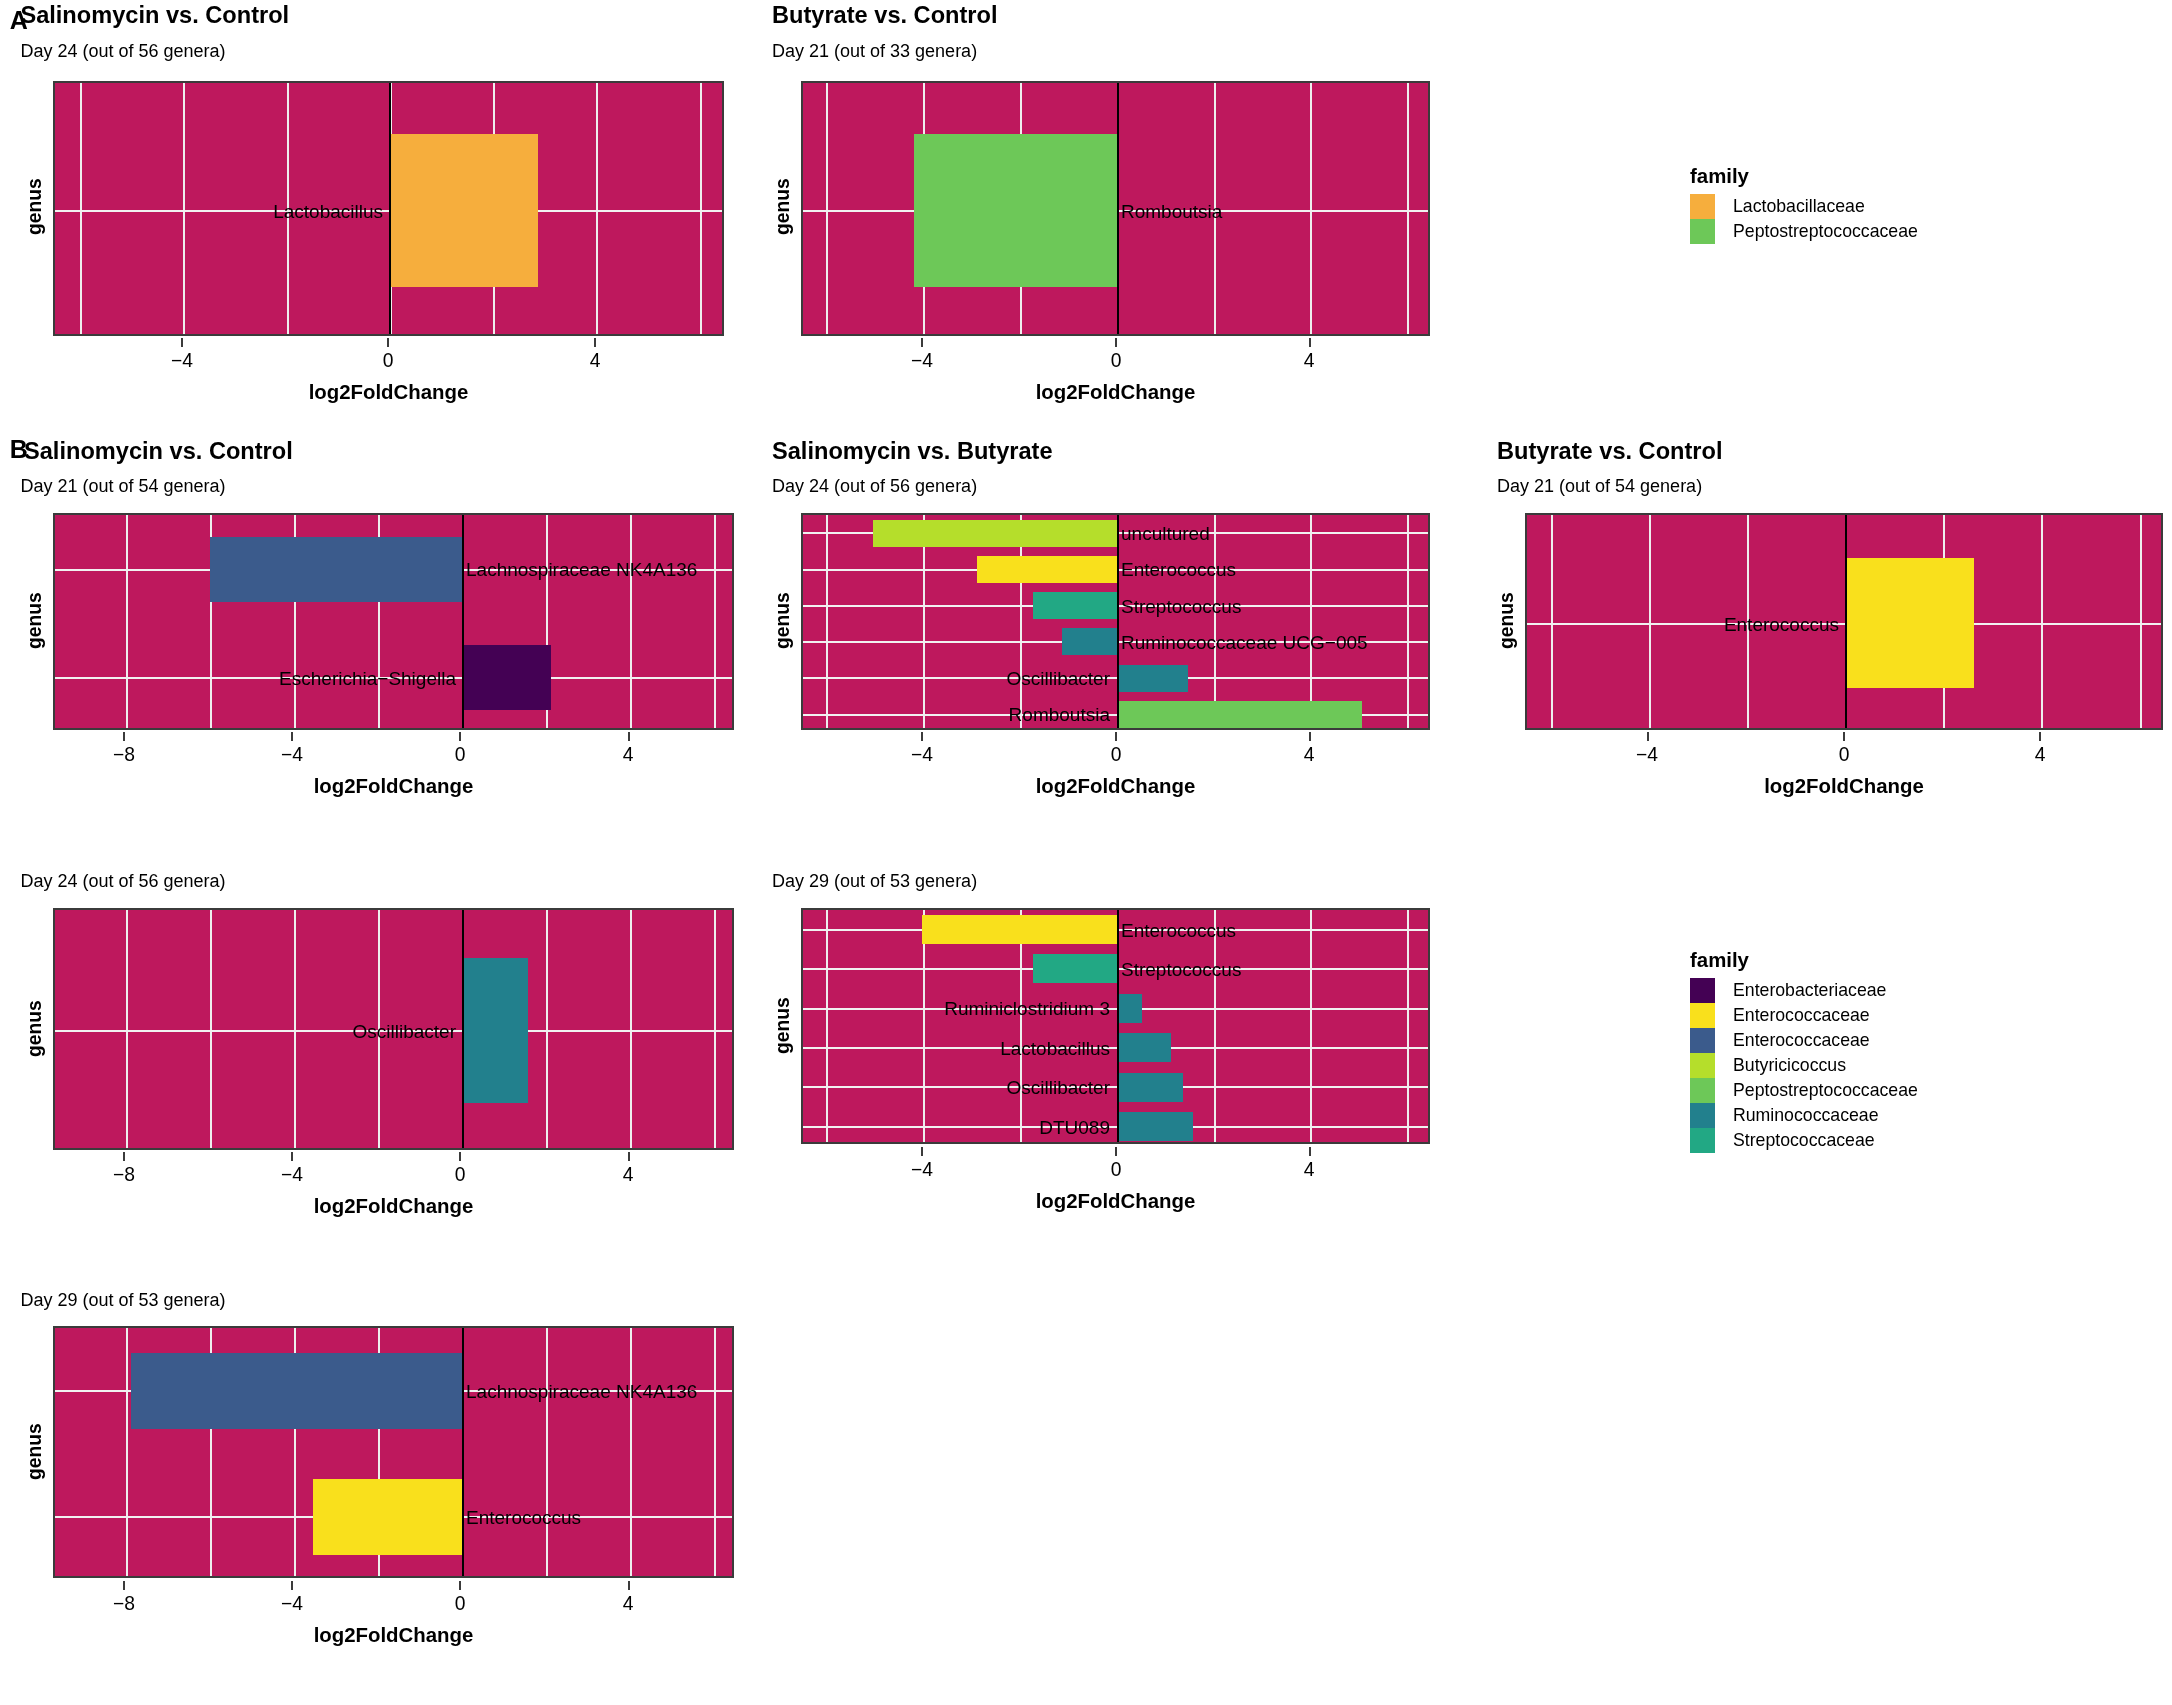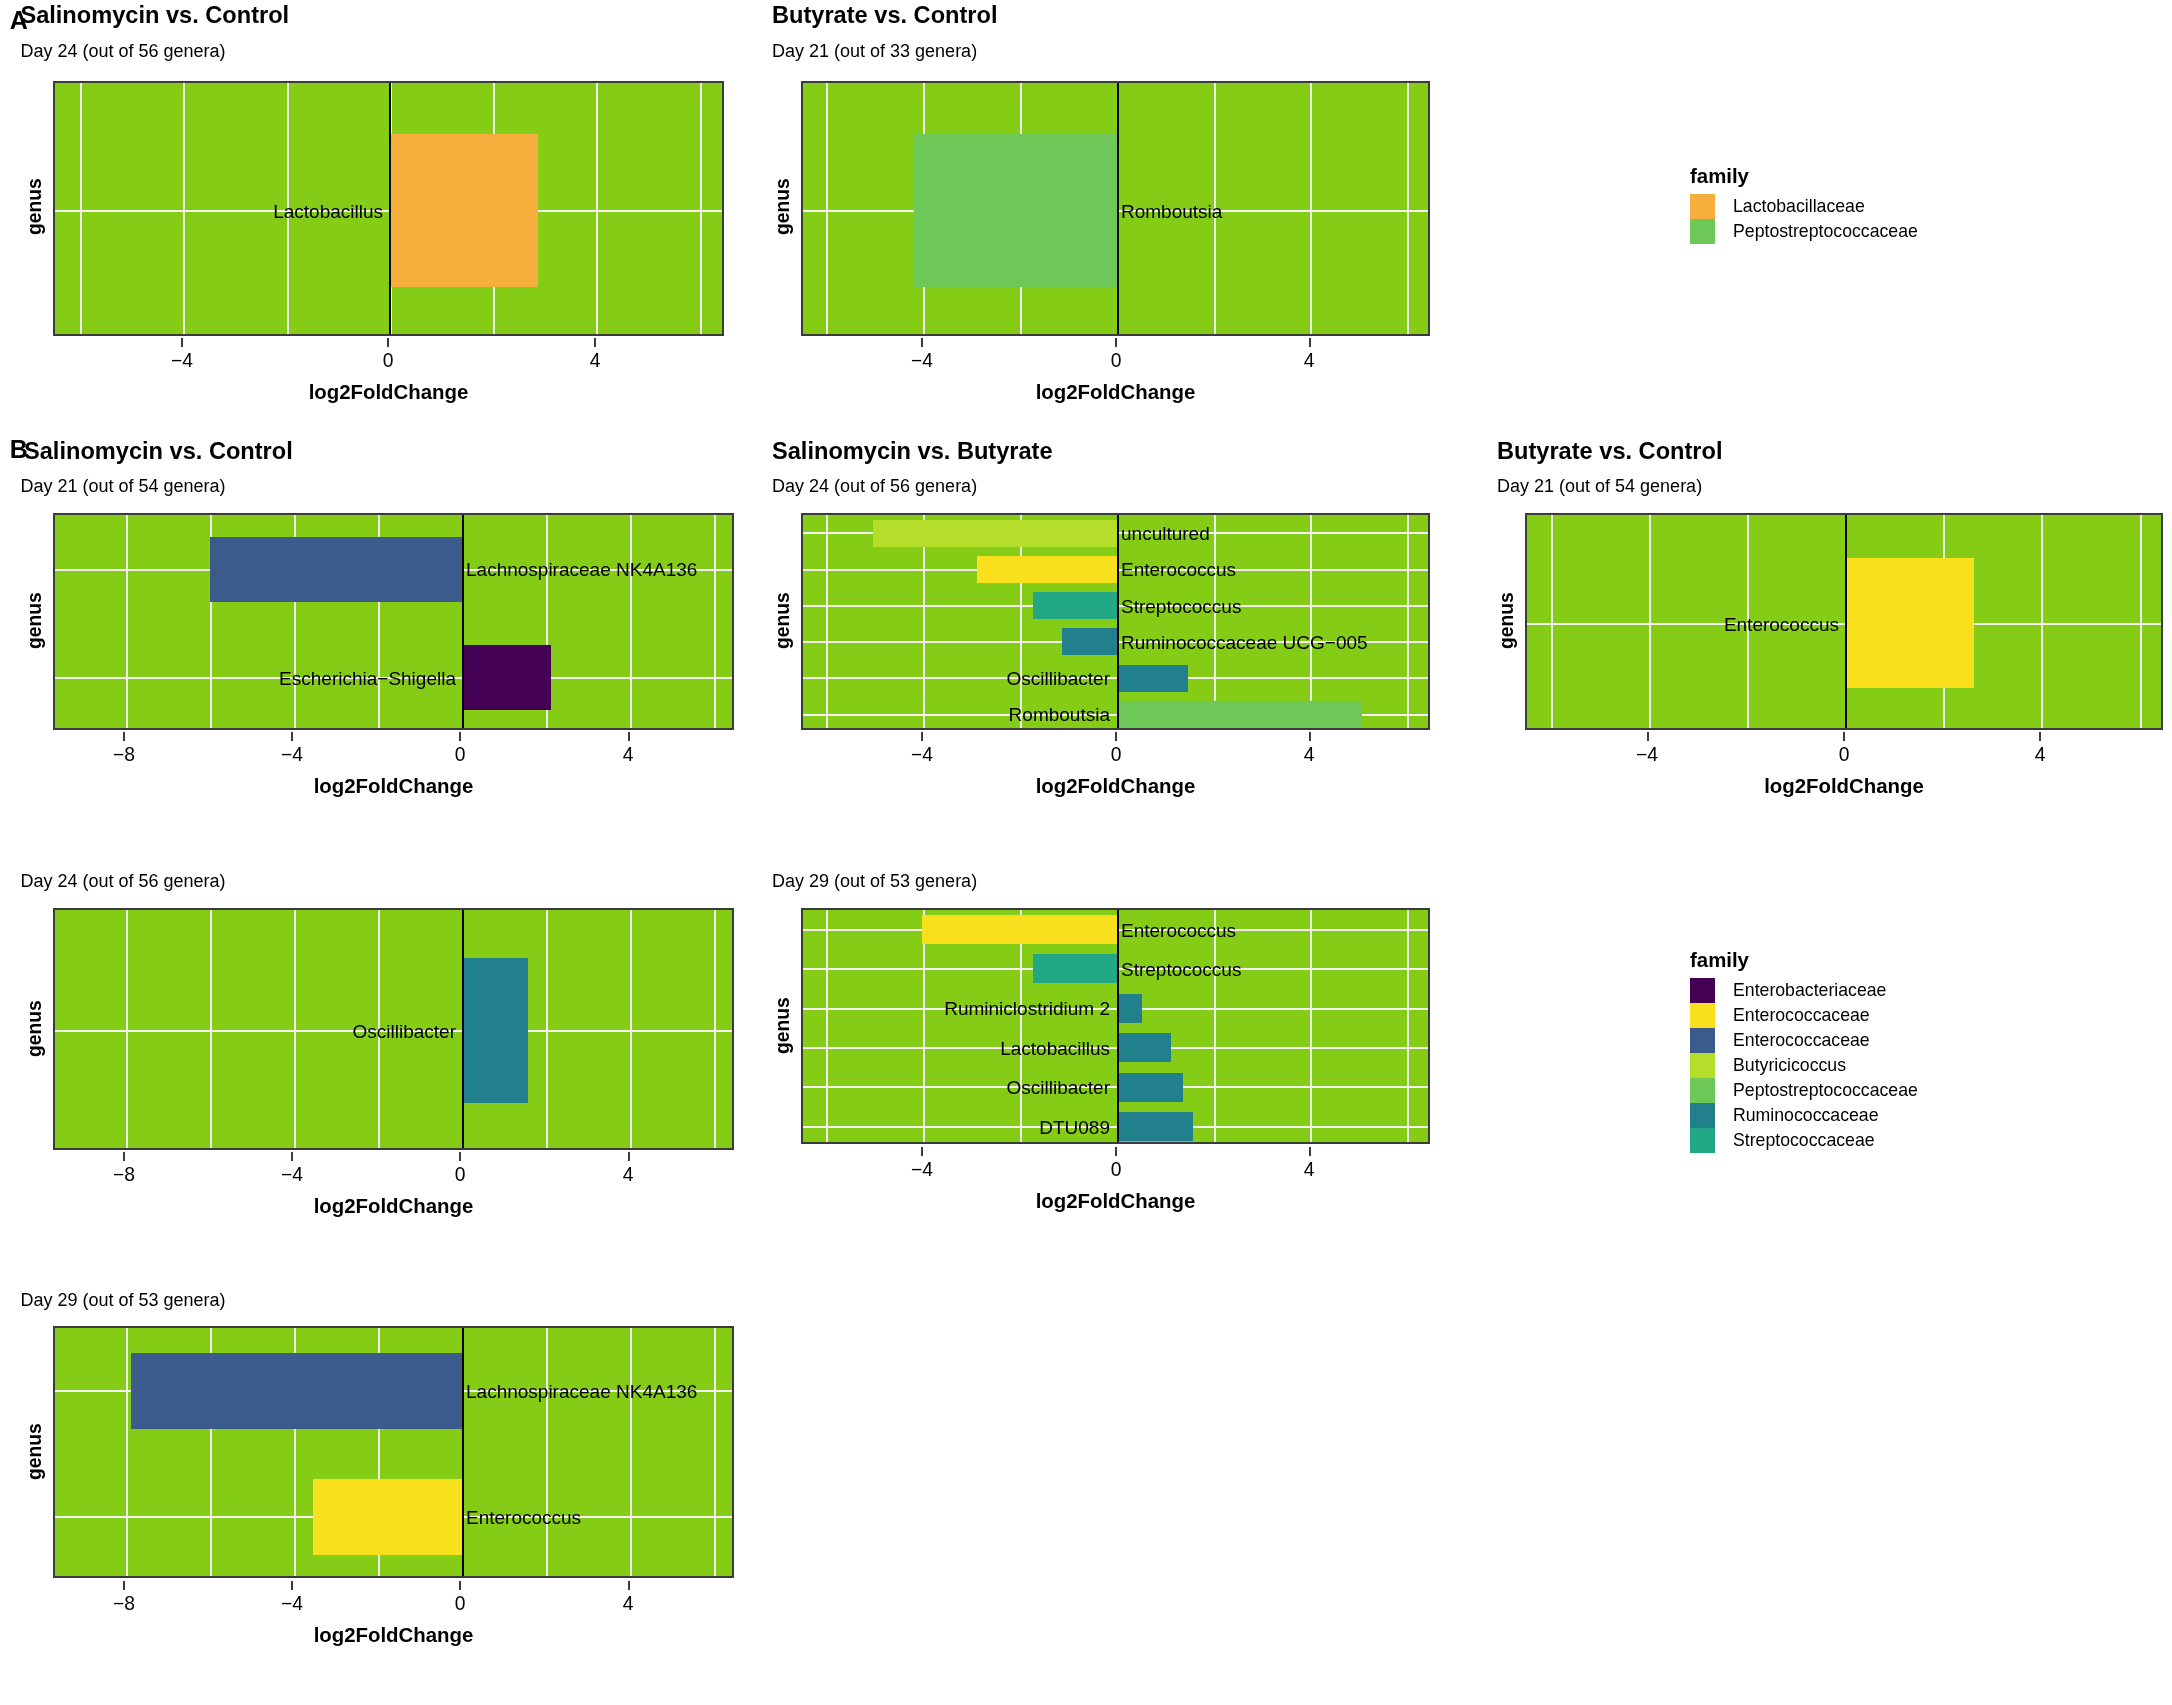--- a/index.html
+++ b/index.html
@@ -14,21 +14,21 @@
   }
   .chart-title{
     position:absolute;font-size:23.6px;font-weight:bold;color:#000;
     white-space:nowrap;line-height:1;
   }
   .chart-sub{
     position:absolute;font-size:18px;color:#000;white-space:nowrap;line-height:1;
   }
   .plotbox{
     position:absolute;box-sizing:border-box;
-    border:2.1px solid #3b3b3b;background:#84cc16;overflow:hidden;
+    border:2.1px solid #3b3b3b;background:#be185d;overflow:hidden;
   }
   .gridline{position:absolute;top:0;bottom:0;width:1.6px;background:#eeeeee;}
   .gridline-h{position:absolute;left:0;right:0;height:1.6px;background:#f1f1f1;}
   .zeroline{position:absolute;top:0;bottom:0;width:2.1px;background:#000;}
   .bar{position:absolute;}
   .barlabel{
     position:absolute;font-size:19px;color:#000;white-space:nowrap;
     line-height:1;transform:translateY(-50%);
   }
   .ylab{
@@ -285,21 +285,21 @@
       <div class="gridline-h" style="top: 58px;"></div>
       <div class="gridline-h" style="top: 98px;"></div>
       <div class="gridline-h" style="top: 137px;"></div>
       <div class="gridline-h" style="top: 176px;"></div>
       <div class="gridline-h" style="top: 216px;"></div>
       <div class="bar" style="left: 119px; width: 196px; top: 5.1px; height: 29px; background: rgb(249, 224, 28);"></div>
       <div class="barlabel" style="top: 19.7px; left: 318px;">Enterococcus</div>
       <div class="bar" style="left: 230px; width: 85px; top: 44px; height: 29px; background: rgb(34, 168, 132);"></div>
       <div class="barlabel" style="top: 59px; left: 318px;">Streptococcus</div>
       <div class="bar" style="left: 315px; width: 24px; top: 84px; height: 29px; background: rgb(34, 128, 141);"></div>
-      <div class="barlabel" style="top: 98px; left: auto; right: 318px; text-align: right;">Ruminiclostridium 2</div>
+      <div class="barlabel" style="top: 98px; left: auto; right: 318px; text-align: right;">Ruminiclostridium 3</div>
       <div class="bar" style="left: 315px; width: 53px; top: 123px; height: 29px; background: rgb(34, 128, 141);"></div>
       <div class="barlabel" style="top: 138px; left: auto; right: 318px; text-align: right;">Lactobacillus</div>
       <div class="bar" style="left: 315px; width: 65px; top: 163px; height: 29px; background: rgb(34, 128, 141);"></div>
       <div class="barlabel" style="top: 177px; left: auto; right: 318px; text-align: right;">Oscillibacter</div>
       <div class="bar" style="left: 315px; width: 75px; top: 202px; height: 29px; background: rgb(34, 128, 141);"></div>
       <div class="barlabel" style="top: 217px; left: auto; right: 318px; text-align: right;">DTU089</div>
       <div class="zeroline" style="left: 314px;"></div>
     </div>
     <div class="xtick" style="left: 921px; top: 1147px;"></div>
     <div class="xticklabel" style="left: 922px; top: 1160px;">−4</div>

